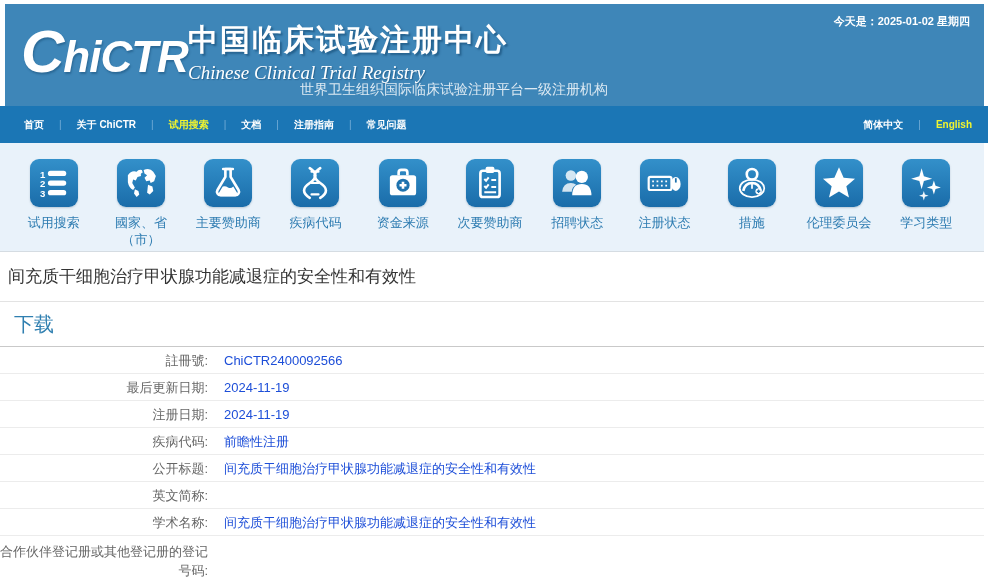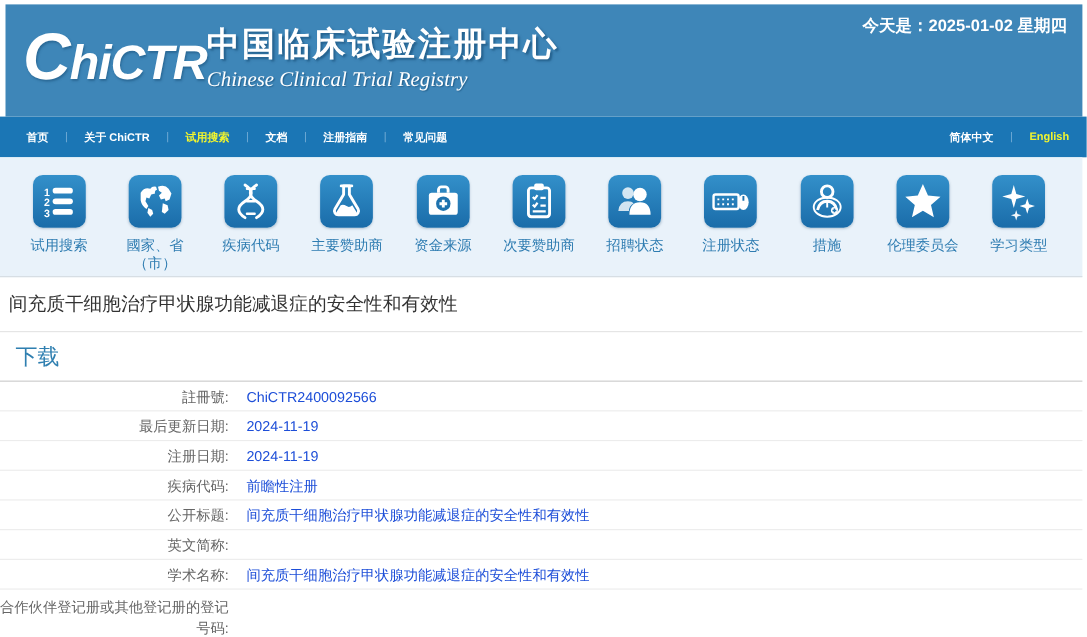--- a/index.html
+++ b/index.html
@@ -11,21 +11,21 @@
   .logo { position:absolute; left:16px; top:20px; color:#fff; font-weight:bold; font-style:italic;
     font-size:44px; letter-spacing:-1px; line-height:56px; cursor:pointer;
     text-shadow:1px 2px 2px rgba(20,70,110,.45); }
   .logo::first-letter { font-size:60px; }
   .title-block { position:absolute; left:183px; top:16px; color:#fff; }
   .title-zh { font-size:30px; font-weight:bold; letter-spacing:2px;
     text-shadow:2px 2px 2px rgba(15,65,105,.55); }
   .title-en { font-family:"Liberation Serif","DejaVu Serif",serif; font-style:italic;
     font-size:19px; margin-top:1px; text-shadow:1px 1px 1px rgba(15,65,105,.5); }
   .org-line { position:absolute; left:295px; top:77px; font-size:14px; color:rgba(255,255,255,.82); }
-  .date-line { position:absolute; right:14px; top:10px; font-size:15px; font-weight:bold; color:#fff;margin-left:40px; }
+  .date-line { position:absolute; right:14px; top:10px; font-size:11px; font-weight:bold; color:#fff;margin-left:40px; }
 
   
   .nav { height:37px; background:#1b76b5; display:flex; align-items:center;
     padding:0 16px 0 24px; font-size:10px; font-weight:bold; color:#fff; }
   .nav-item { cursor:pointer; white-space:nowrap; }
   .nav-item.active { color:#f2f52e; }
   .nav-sep { color:#74add6; font-weight:normal; margin:0 15px; }
   .nav-spacer { flex:1; }
 
   
@@ -55,20 +55,21 @@
 </style>
 </head>
 <body>
 
 <div class="header">
   <div class="logo">ChiCTR</div>
   <div class="title-block">
     <div class="title-zh">中国临床试验注册中心</div>
     <div class="title-en">Chinese Clinical Trial Registry</div>
   </div>
+  <div class="org-line">世界卫生组织国际临床试验注册平台一级注册机构</div>
   <div class="date-line">今天是：2025-01-02 星期四</div>
 </div>
 
 <div class="nav">
   <span class="nav-item">首页</span>
   <span class="nav-sep">|</span>
   <span class="nav-item">关于 ChiCTR</span>
   <span class="nav-sep">|</span>
   <span class="nav-item active">试用搜索</span>
   <span class="nav-sep">|</span>
@@ -108,38 +109,38 @@
           <path d="M27,9 q7,-3 11,2 l3,5 -2,6 -4,2 -1,-3 -4,1 -2,-4 3,-3 -3,-2 z"></path>
           <path d="M32,26 l5,2 1,5 -4,4 -3,-2 z"></path>
           <path d="M17,31 l4,2 1,4 -3,3 -3,-4 z"></path>
         </svg>
     </div>
     <div class="tlabel narrow">國家、省（市）</div>
   </div>
 
   <div class="titem">
     <div class="tile">
+      <svg viewBox="0 0 48 48">
+          <path d="M21,8 h6 v9 l9,15 a4,4 0 0 1 -3.6,6 H15.6 a4,4 0 0 1 -3.6,-6 l9,-15 z" fill="none" stroke="#fff" stroke-width="3" stroke-linejoin="round"></path>
+          <path d="M18,28 l-4.5,7.5 a2.3,2.3 0 0 0 2,3.5 h17 a2.3,2.3 0 0 0 2,-3.5 L30,28 q-3,3 -6,1 t-6,-1 z" fill="#fff"></path>
+          <path d="M18.5,8 h11" stroke="#fff" stroke-width="3" stroke-linecap="round"></path>
+        </svg>
+    </div>
+    <div class="tlabel">主要赞助商</div>
+  </div>
+
+  <div class="titem">
+    <div class="tile">
       <svg viewBox="0 0 48 48" fill="none" stroke="#fff" stroke-width="3" stroke-linecap="round">
           <path d="M18,7 q13,8.5 0,17 q-13,8.5 0,17"></path>
           <path d="M30,7 q-13,8.5 0,17 q13,8.5 0,17"></path>
           <path d="M20,11 h8 M20,24 h8 M20,37 h8" stroke-width="2.5"></path>
         </svg>
     </div>
     <div class="tlabel">疾病代码</div>
-  </div>
-
-  <div class="titem">
-    <div class="tile">
-      <svg viewBox="0 0 48 48">
-          <path d="M21,8 h6 v9 l9,15 a4,4 0 0 1 -3.6,6 H15.6 a4,4 0 0 1 -3.6,-6 l9,-15 z" fill="none" stroke="#fff" stroke-width="3" stroke-linejoin="round"></path>
-          <path d="M18,28 l-4.5,7.5 a2.3,2.3 0 0 0 2,3.5 h17 a2.3,2.3 0 0 0 2,-3.5 L30,28 q-3,3 -6,1 t-6,-1 z" fill="#fff"></path>
-          <path d="M18.5,8 h11" stroke="#fff" stroke-width="3" stroke-linecap="round"></path>
-        </svg>
-    </div>
-    <div class="tlabel">主要赞助商</div>
   </div>
 
   <div class="titem">
     <div class="tile">
       <svg viewBox="0 0 48 48">
           <rect x="9" y="15" width="30" height="23" rx="3" fill="#fff"></rect>
           <path d="M19,15 v-3 a3,3 0 0 1 3,-3 h4 a3,3 0 0 1 3,3 v3" fill="none" stroke="#fff" stroke-width="3"></path>
           <circle cx="24" cy="26.5" r="7.5" fill="#1e72ae"></circle>
           <path d="M24,22.5 v8 M20,26.5 h8" stroke="#fff" stroke-width="3"></path>
         </svg>

